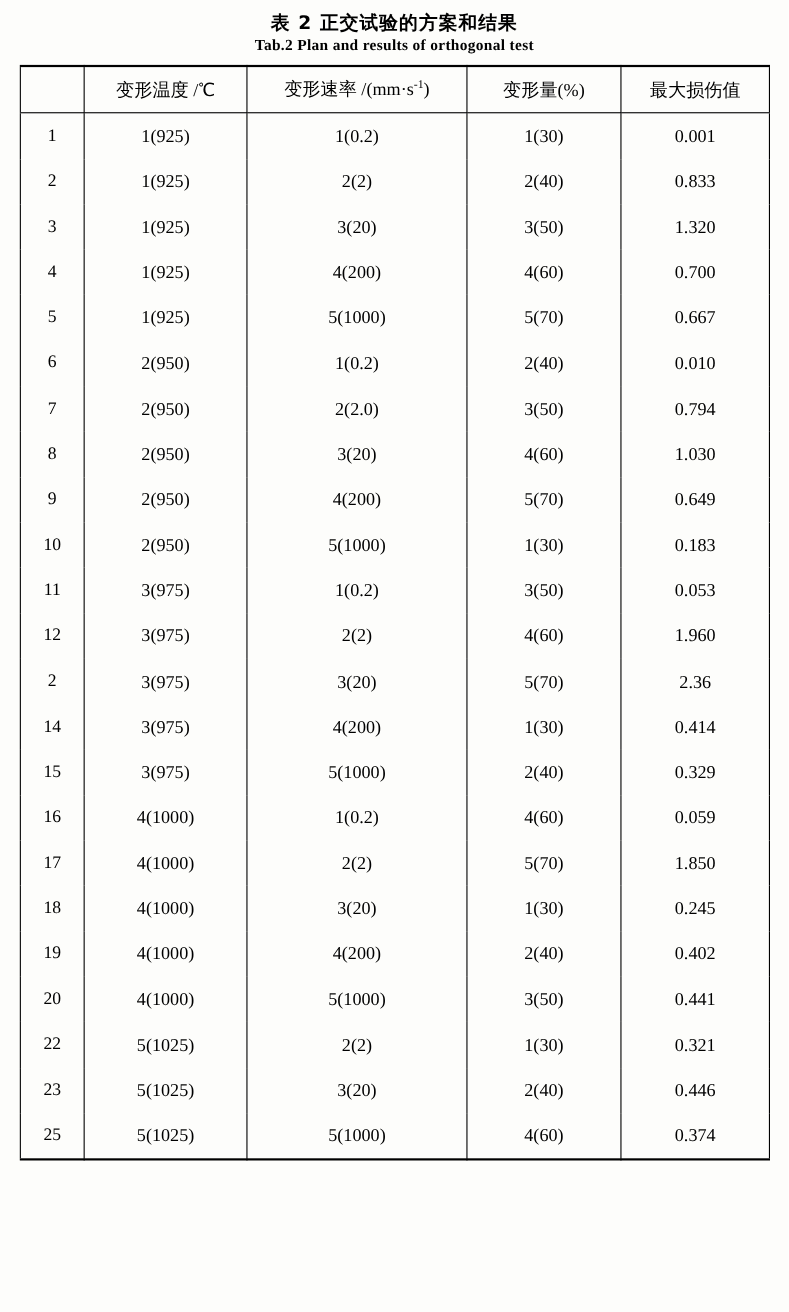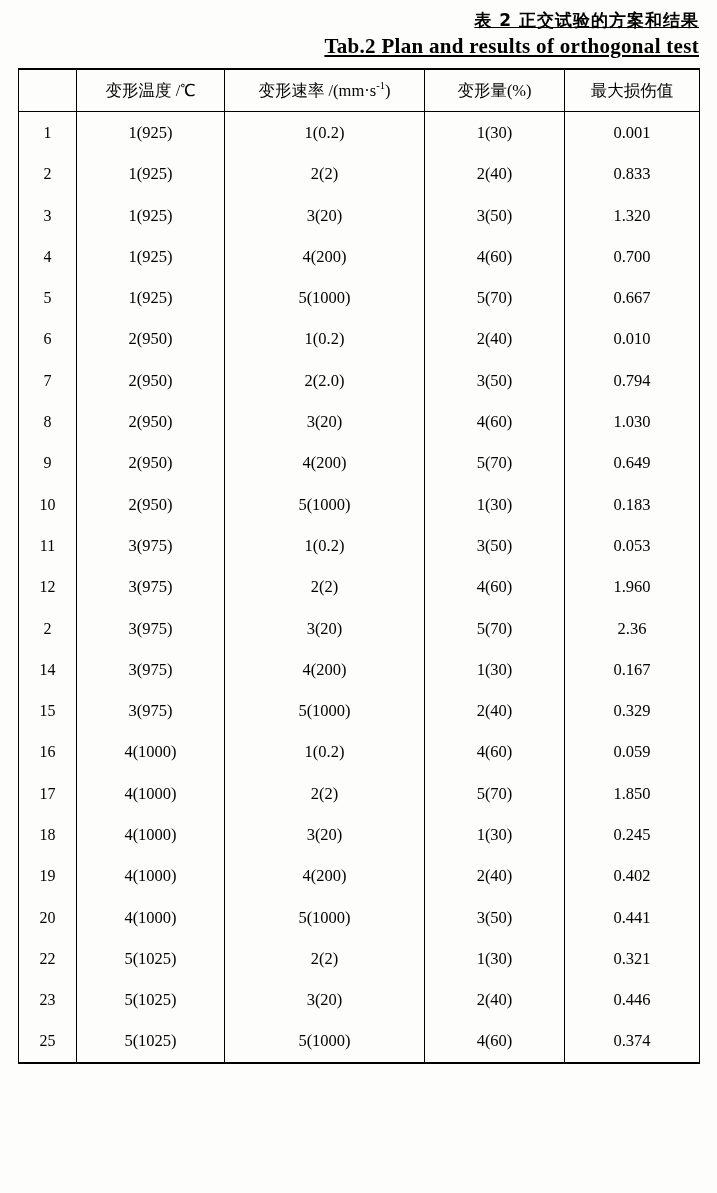--- a/index.html
+++ b/index.html
@@ -16,36 +16,35 @@
   }
   .page {
     position: relative;
     width: 717px;
     height: 1193px;
     background: #fdfdfb;
     box-sizing: border-box;
     padding: 0 18px;
   }
   .caption {
-    text-align: right;
+    text-align: center;
     margin: 0;
-    text-decoration: underline;
   }
   .caption-cn {
     font-family: "DejaVu Sans", "Liberation Sans", sans-serif;
     font-weight: bold;
     font-size: 17px;
     letter-spacing: 1px;
     padding-top: 9px;
     padding-bottom: 2px;
   }
   .caption-en {
     font-family: "Liberation Serif", "DejaVu Serif", serif;
     font-weight: bold;
-    font-size: 21px;
+    font-size: 14px;
     letter-spacing: 0.3px;
     padding-bottom: 9px;
   }
   table.data {
     border-collapse: collapse;
     width: 681px;
     table-layout: fixed;
     border-top: 2.2px solid #000;
     border-bottom: 2.2px solid #000;
     border-left: 1.6px solid #000;
@@ -211,21 +210,21 @@
           <td>3(975)</td>
           <td>3(20)</td>
           <td>5(70)</td>
           <td>2.36</td>
         </tr>
         <tr>
           <td class="idx">14</td>
           <td>3(975)</td>
           <td>4(200)</td>
           <td>1(30)</td>
-          <td>0.167</td>
+          <td>0.414</td>
         </tr>
         <tr>
           <td class="idx">15</td>
           <td>3(975)</td>
           <td>5(1000)</td>
           <td>2(40)</td>
           <td>0.329</td>
         </tr>
         <tr>
           <td class="idx">16</td>

